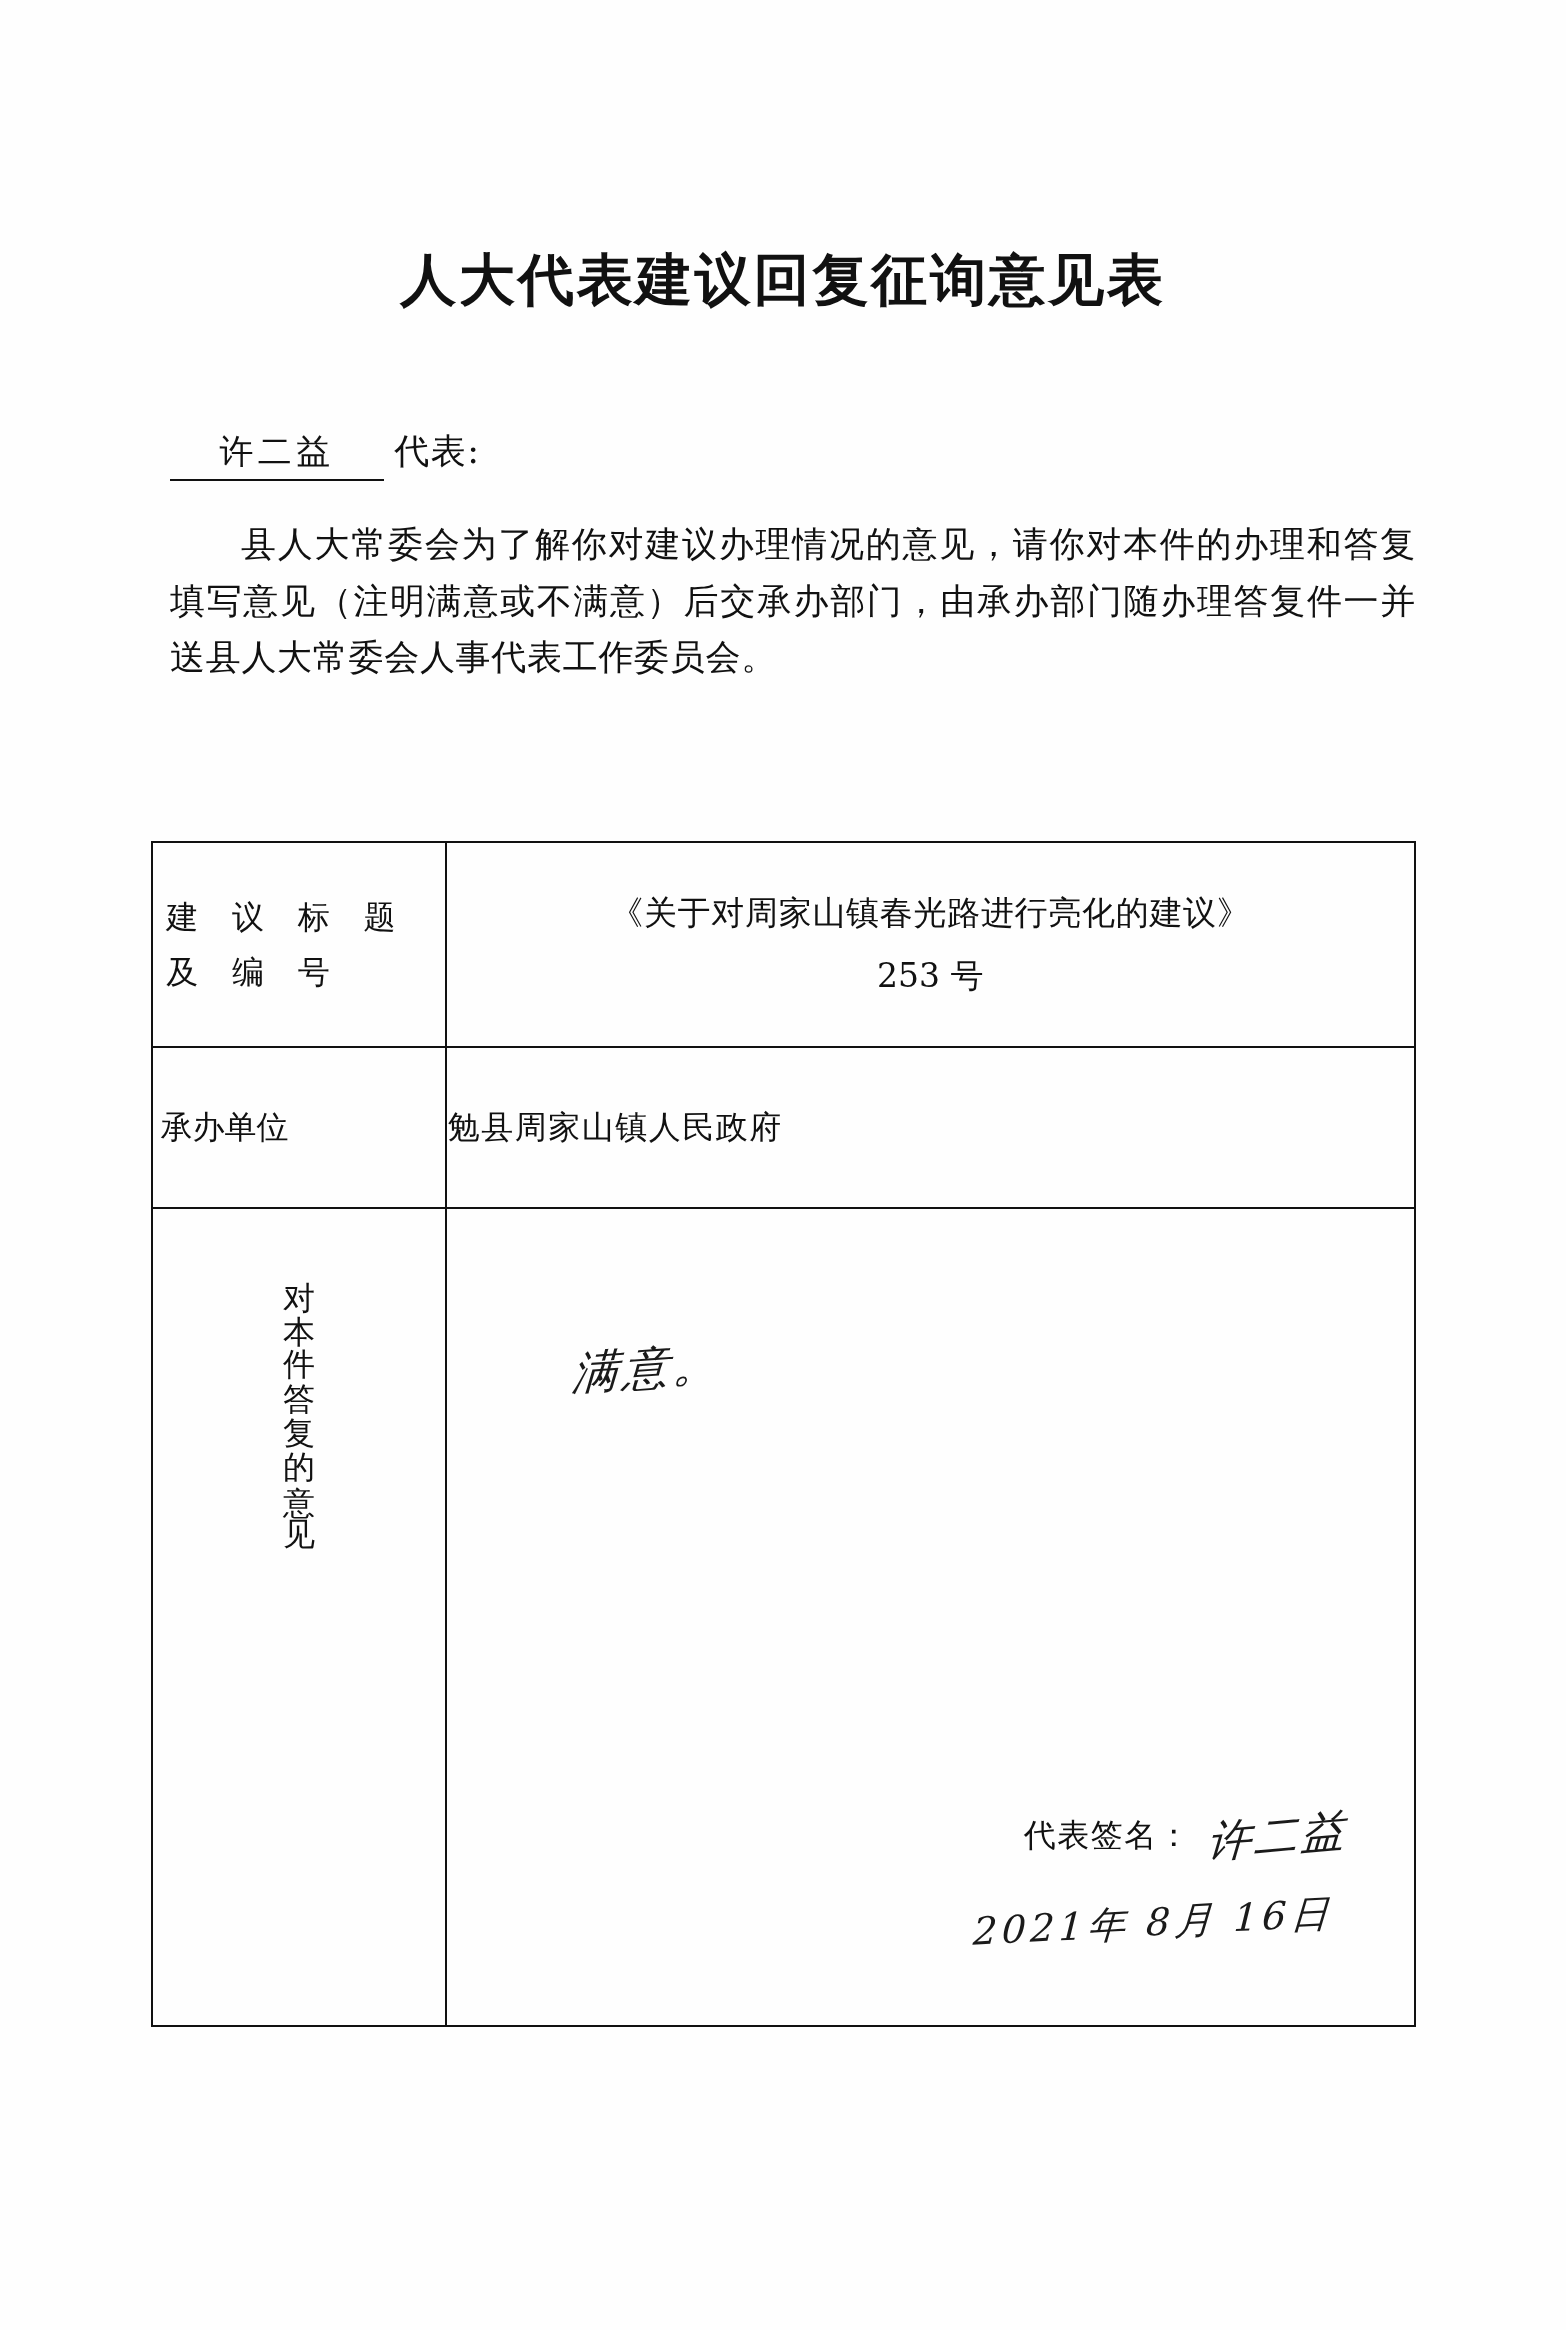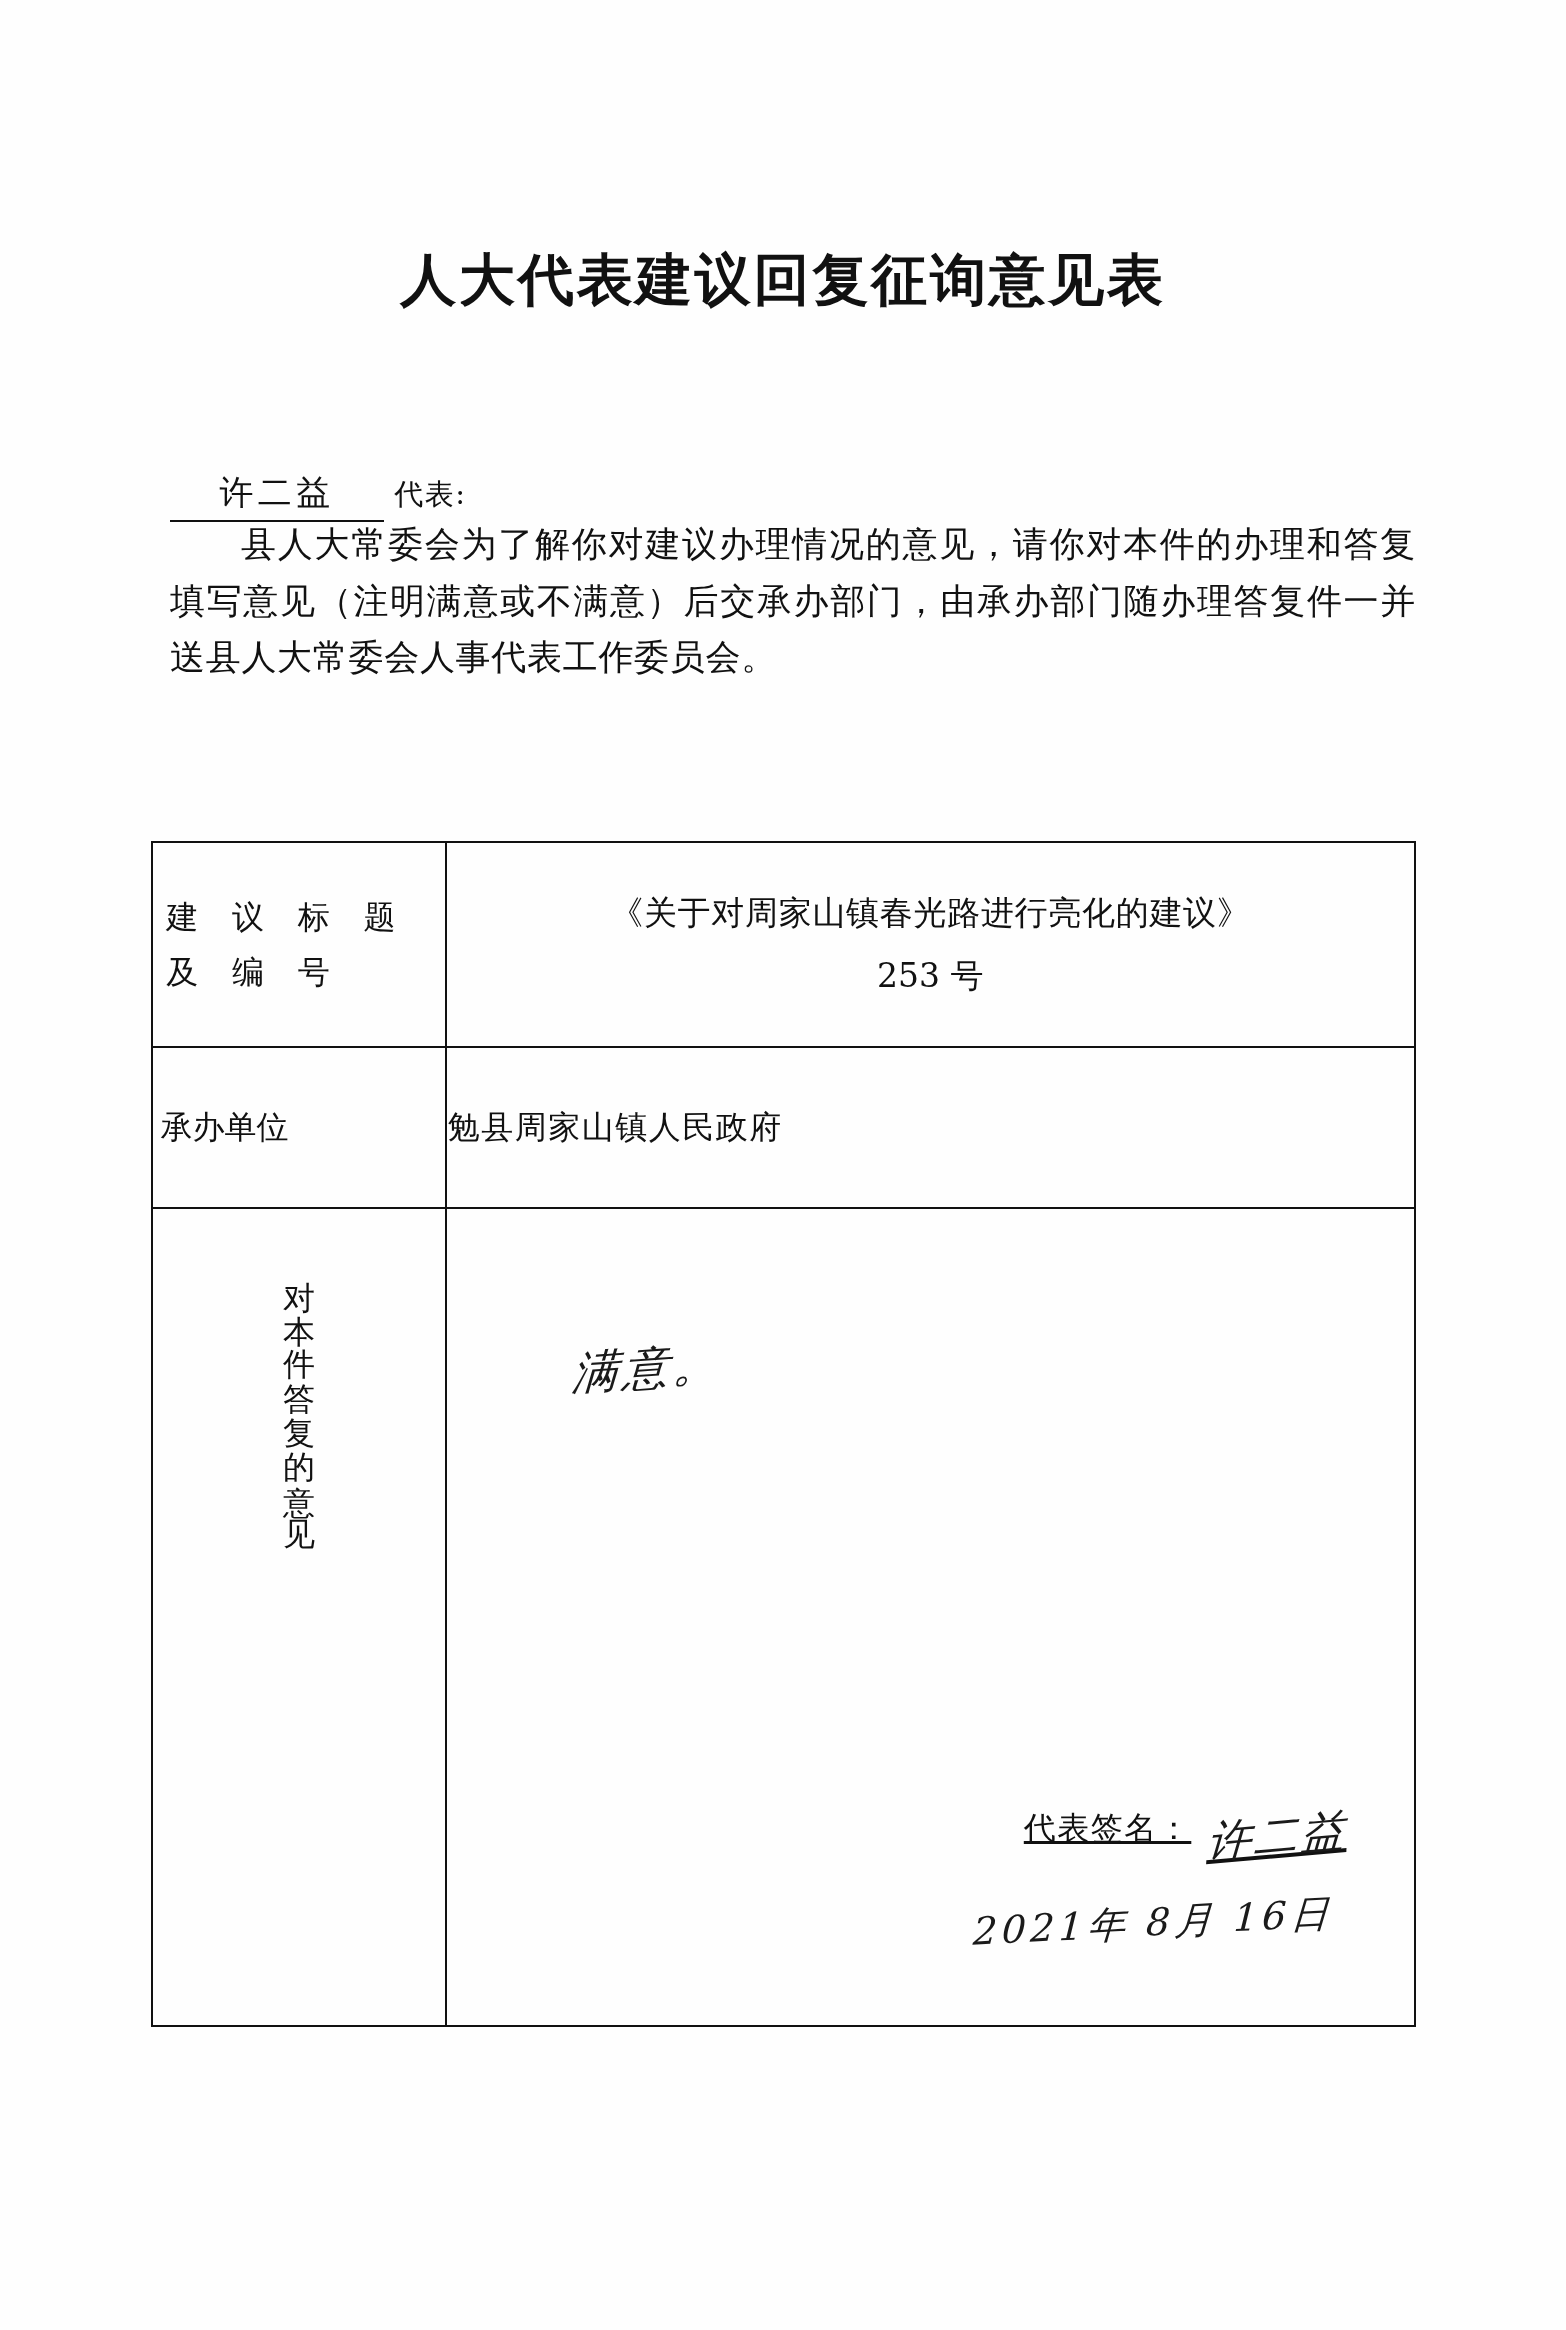--- a/index.html
+++ b/index.html
@@ -48,23 +48,22 @@
     display: inline-block;
     min-width: 214px;
     text-align: center;
     border-bottom: 2.2px solid #111;
     padding-bottom: 4.4px;
     font-size: 34px;
     letter-spacing: 4.4px;
   }
   .addressee-suffix {
     margin-left: 10.3px;
-    font-size: 29px;
+    font-size: 35px;
     letter-spacing: 1.5px;
-    margin-top: 47px;
   }
 
   .body-text {
     position: absolute;
     top: 516px;
     left: 170px;
     width: 1246px;
     font-size: 35px;
     line-height: 1.62;
     text-align: justify;
@@ -146,24 +145,23 @@
   }
   .sign-block {
     position: absolute;
     right: 66px;
     bottom: 77px;
     text-align: left;
   }
   .sign-line {
     font-size: 32px;
     display: flex;
-    align-items: flex-start;
+    align-items: center;
     justify-content: flex-end;
     letter-spacing: 1.5px;
-    text-decoration: underline;
   }
   .sign-name {
     margin-left: 16px;
     font-size: 44px;
     font-style: italic;
     transform: rotate(-5deg) skewX(-8deg);
     display: inline-block;
     letter-spacing: 2.9px;
   }
   .sign-date {

